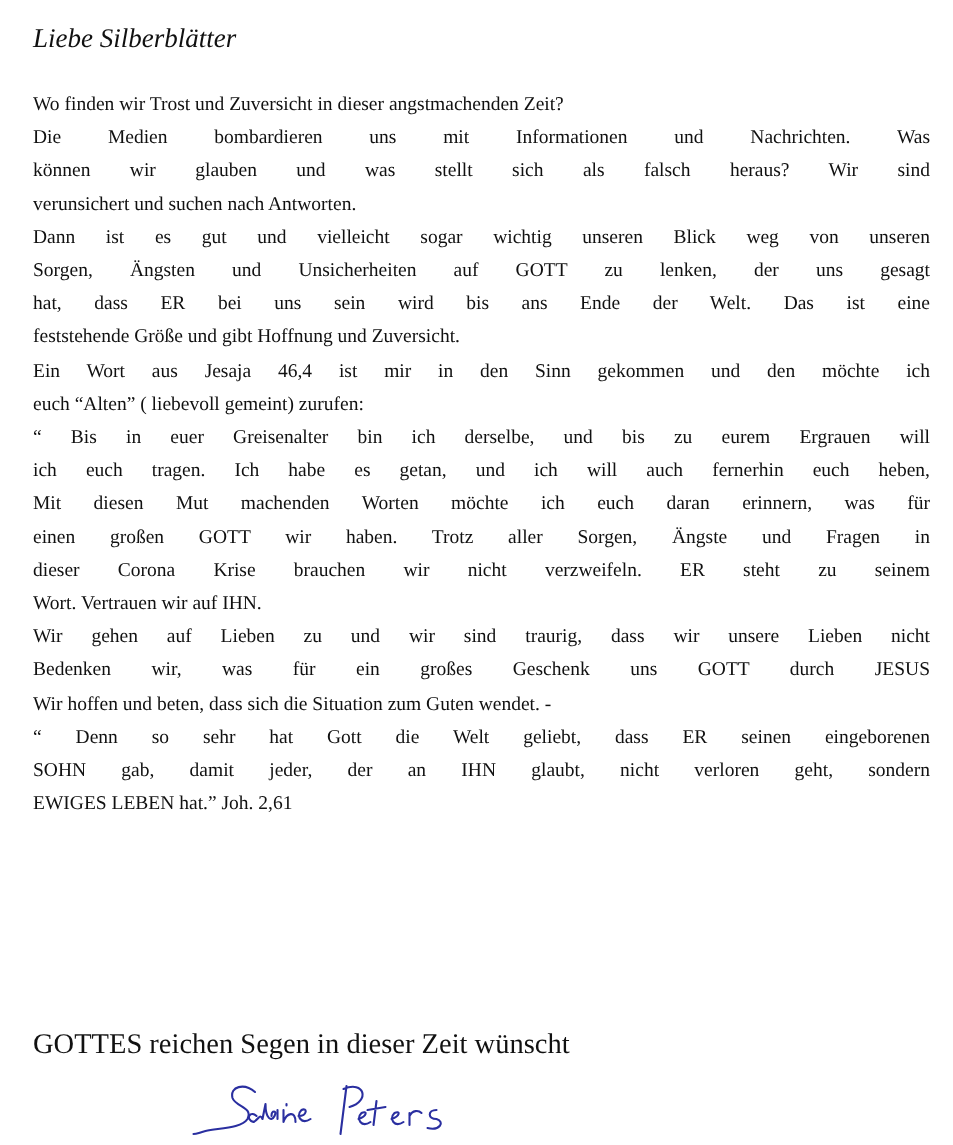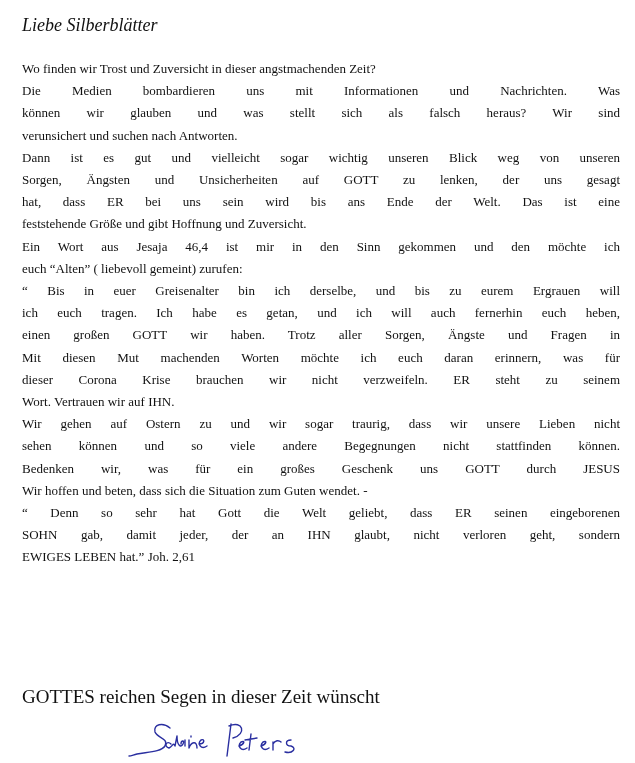--- a/index.html
+++ b/index.html
@@ -37,26 +37,25 @@
       <span class="line j">können wir glauben und was stellt sich als falsch heraus? Wir sind</span>
       <span class="line">verunsichert und suchen nach Antworten.</span>
       <span class="line j">Dann ist es gut und vielleicht sogar wichtig unseren Blick weg von unseren</span>
       <span class="line j">Sorgen, Ängsten und Unsicherheiten auf GOTT zu lenken, der uns gesagt</span>
       <span class="line j">hat, dass ER bei uns sein wird bis ans Ende der Welt. Das ist eine</span>
       <span class="line">feststehende Größe und gibt Hoffnung und Zuversicht.</span>
       <span class="line j">Ein Wort aus Jesaja  46,4 ist mir in den Sinn gekommen und den möchte ich</span>
       <span class="line">euch “Alten” ( liebevoll gemeint) zurufen:</span>
       <span class="line j">“ Bis in euer Greisenalter bin ich derselbe, und bis zu eurem Ergrauen will</span>
       <span class="line j">ich euch tragen. Ich habe es getan, und ich will auch fernerhin euch heben,</span>
+      <span class="line j">Mit diesen Mut machenden Worten möchte ich euch daran erinnern, was für</span>
       <span class="line j">einen großen GOTT wir haben. Trotz aller Sorgen, Ängste und Fragen in</span>
-      <span class="line j">Mit diesen Mut machenden Worten möchte ich euch daran erinnern, was für</span>
       <span class="line j">dieser Corona Krise brauchen wir nicht verzweifeln. ER steht zu seinem</span>
       <span class="line">Wort. Vertrauen wir auf IHN.</span>
-      <span class="line j">Wir gehen auf Ostern zu und wir sogar traurig, dass wir unsere Lieben nicht</span>
-      <span class="line j">sehen können und so viele andere Begegnungen nicht stattfinden können.</span>
+      <span class="line j">Wir gehen auf Lieben zu und wir sind traurig, dass wir unsere Lieben nicht</span>
       <span class="line j">Bedenken wir, was für ein großes Geschenk uns GOTT durch JESUS</span>
       <span class="line">Wir hoffen und beten, dass sich die Situation zum Guten wendet. -</span>
       <span class="line j">“ Denn so sehr hat Gott die Welt geliebt, dass ER seinen eingeborenen</span>
       <span class="line j">SOHN gab, damit jeder, der an IHN glaubt, nicht verloren geht, sondern</span>
       <span class="line">EWIGES LEBEN hat.” Joh. 2,61</span>
     </div>
   <div class="closing">GOTTES reichen Segen in dieser Zeit wünscht</div>
   <div class="signature">
     <svg width="250" height="50" viewBox="0 0 250 50">
       <g fill="none" stroke="#2a2fa0" stroke-width="1.4" stroke-linecap="round" stroke-linejoin="round">

